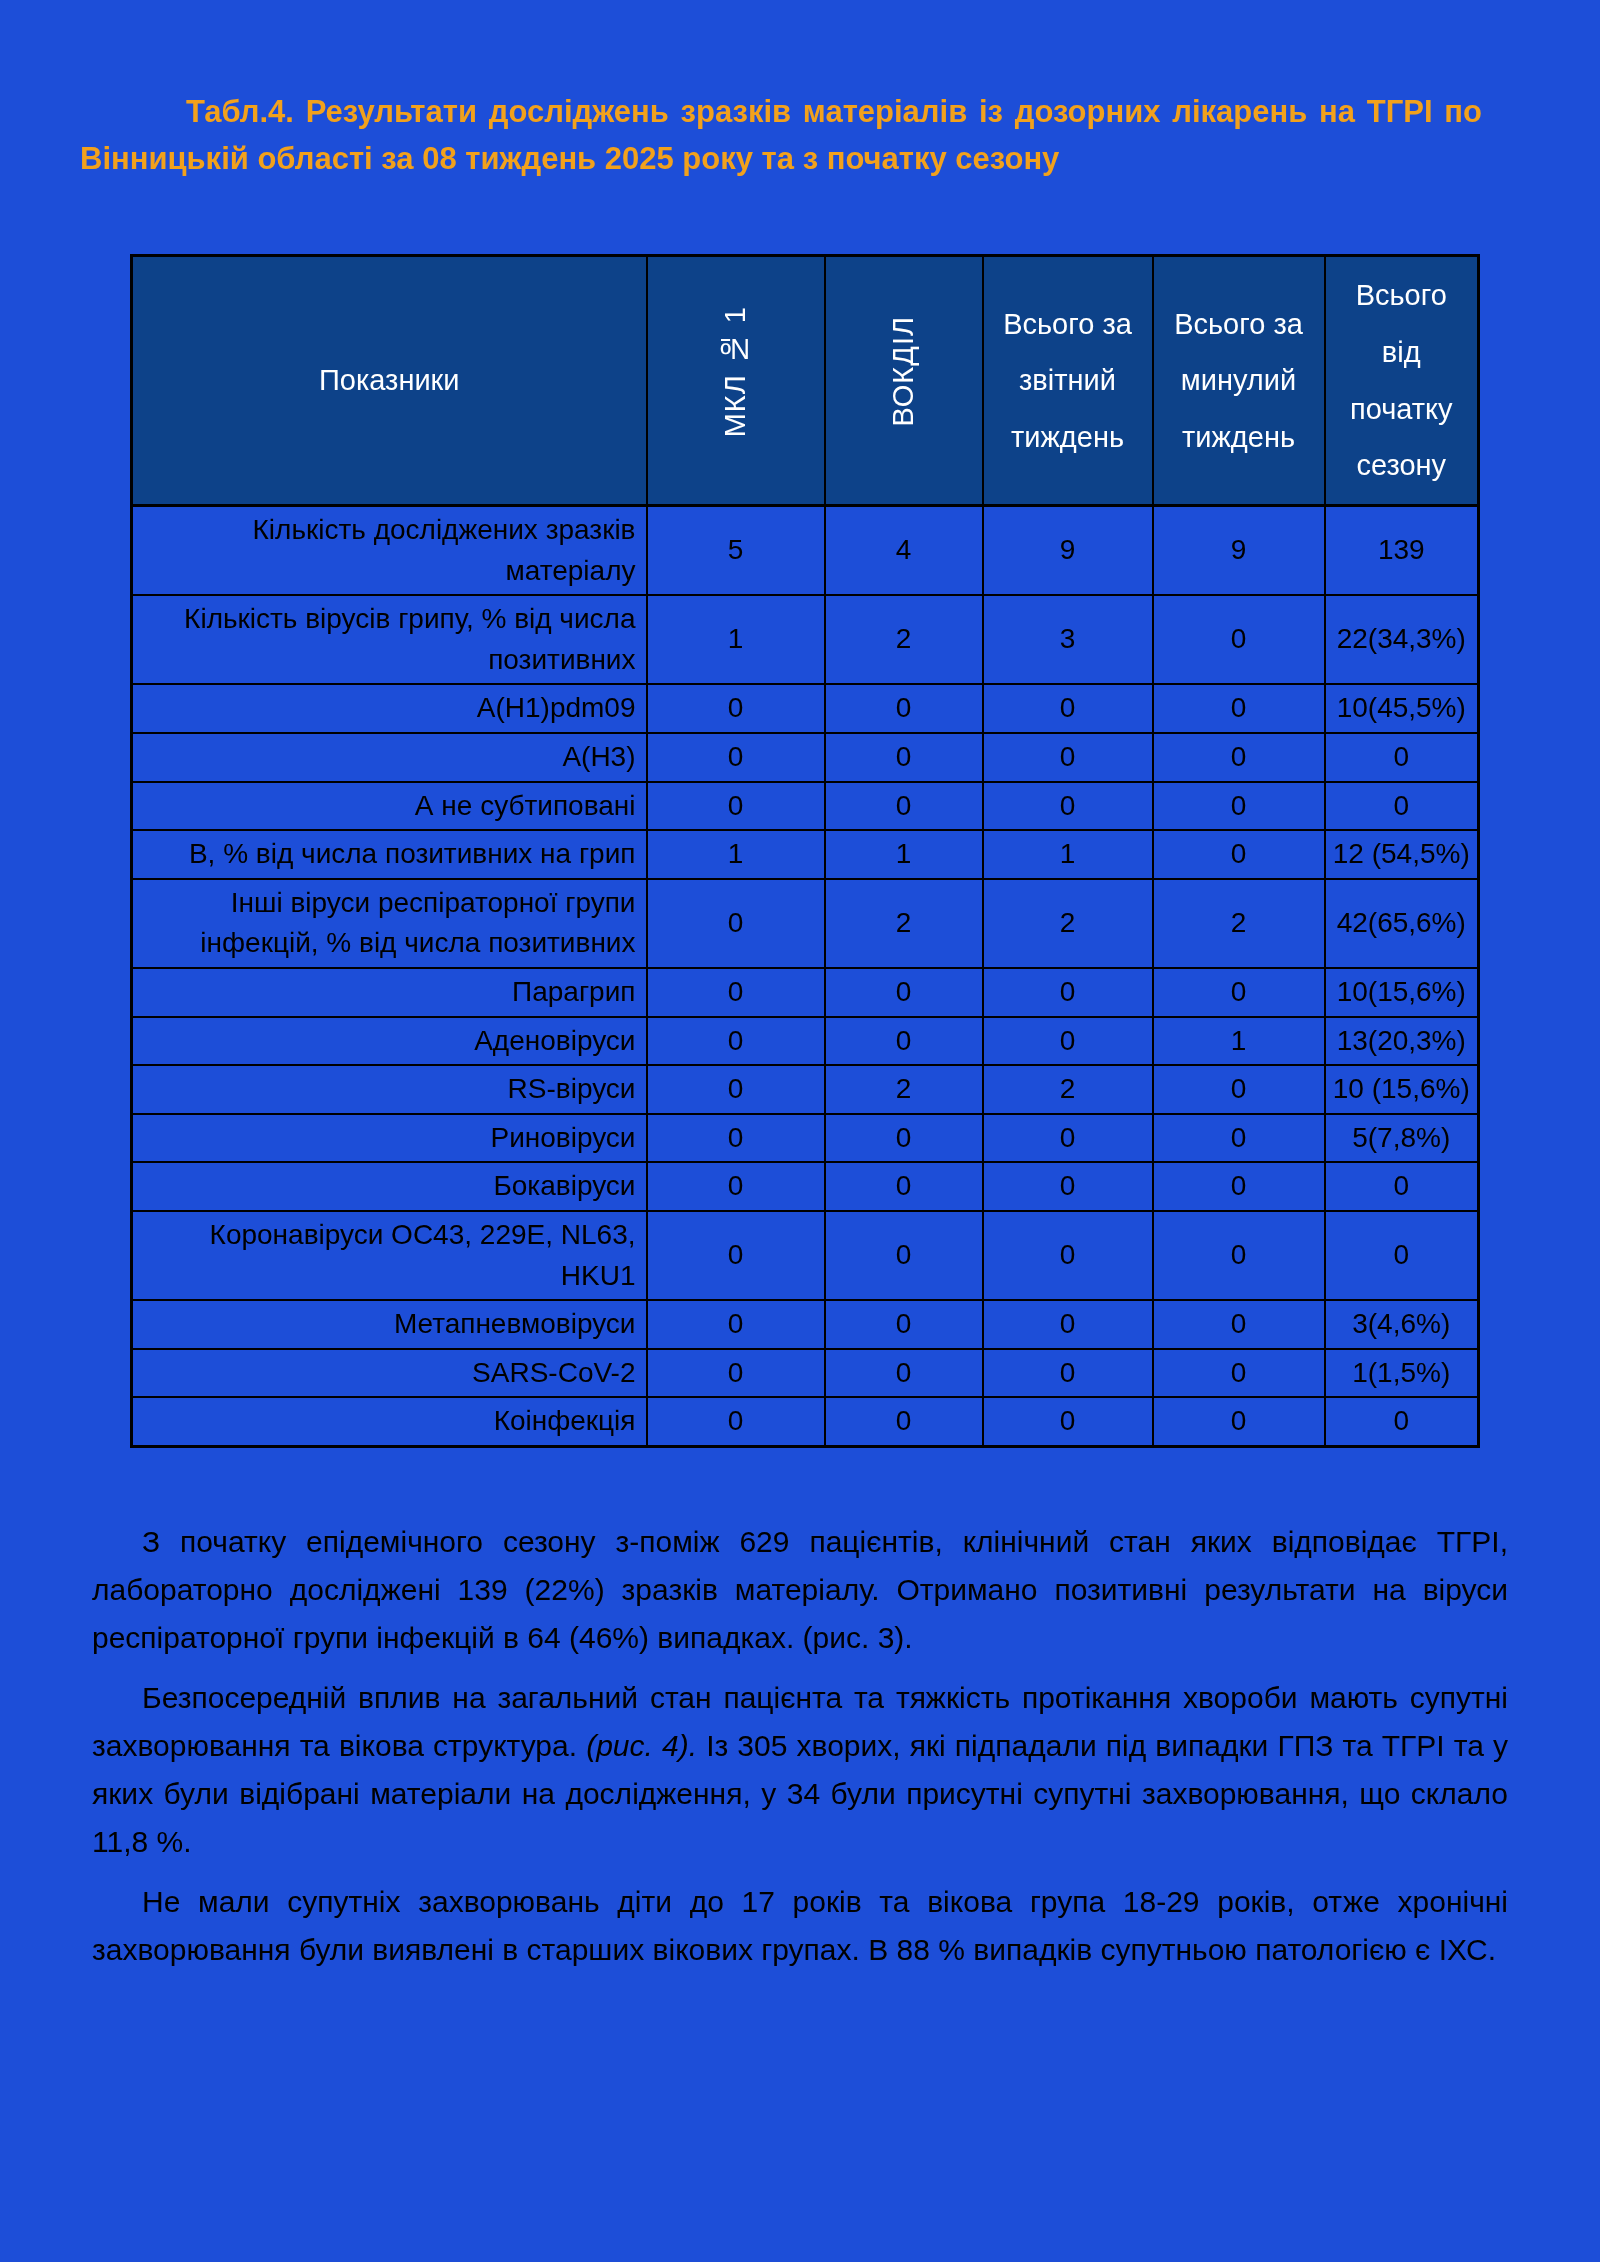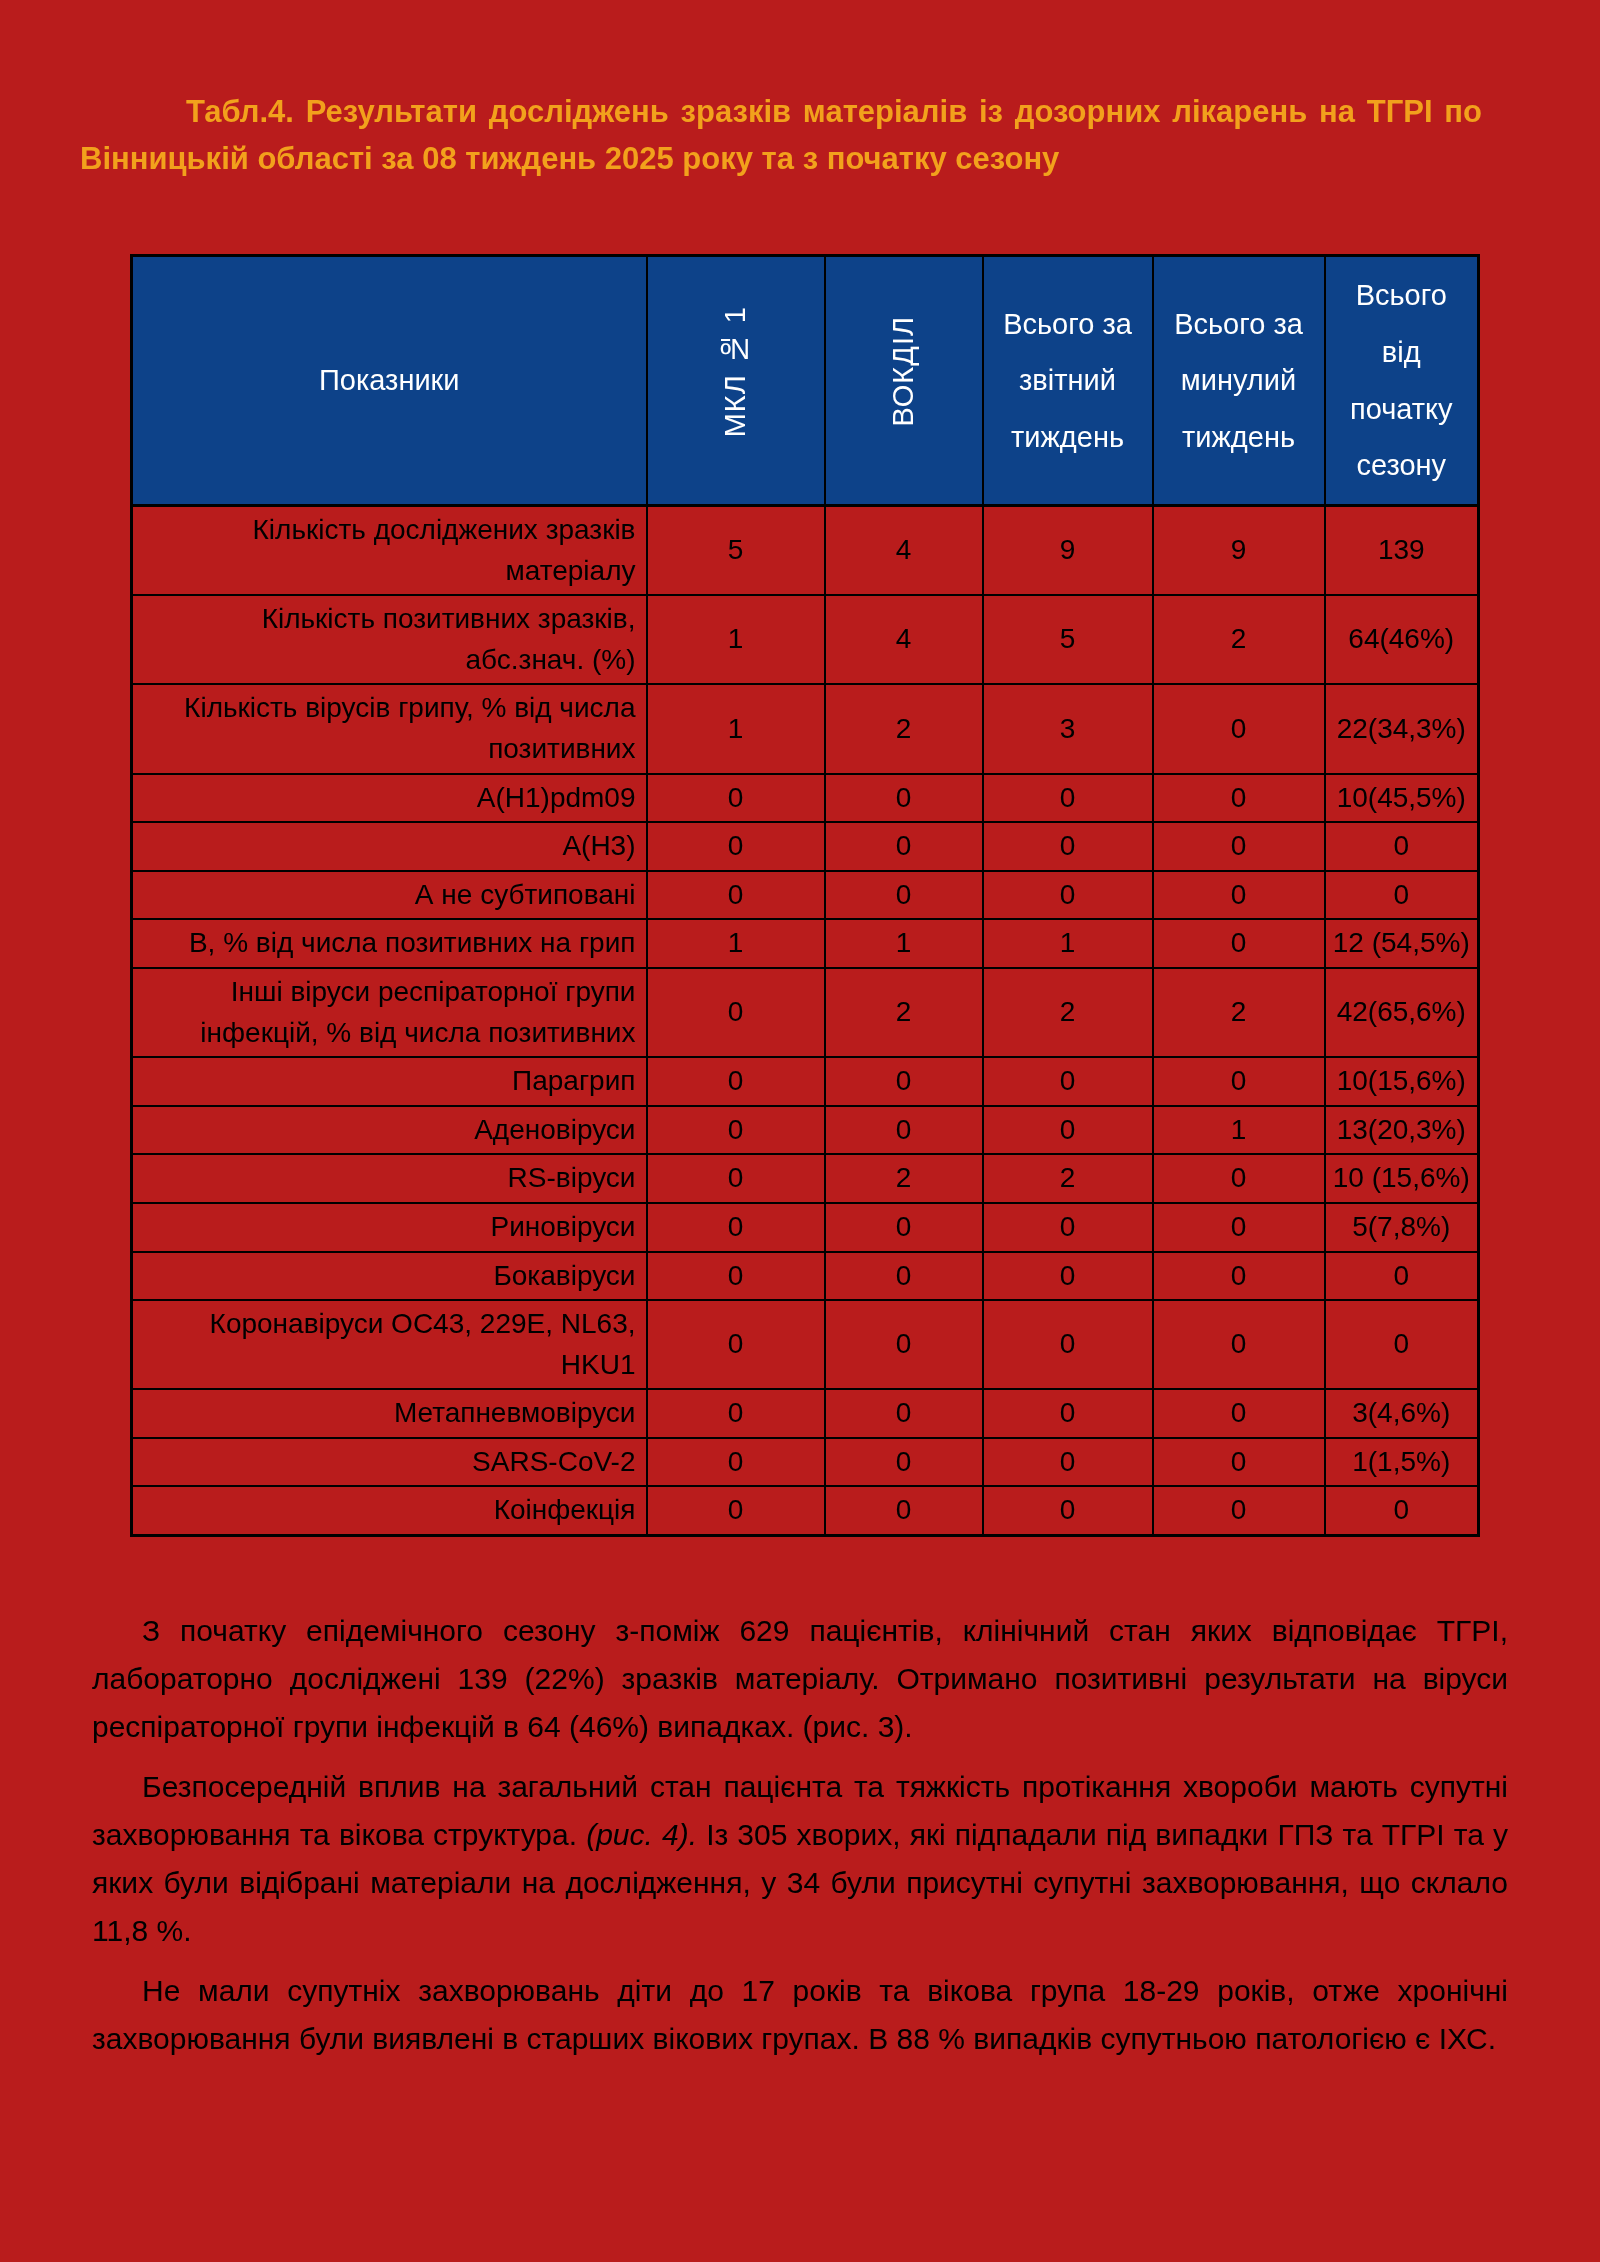--- a/index.html
+++ b/index.html
@@ -1,21 +1,21 @@
 <!DOCTYPE html>
 <html lang="uk"><head>
 <meta charset="utf-8">
 <style>
   * { box-sizing: border-box; }
   html, body { margin: 0; padding: 0; background: #ffffff; }
   .page {
     position: relative;
     width: 1600px;
     height: 2262px;
-    background: #b91c1c;
+    background: #1d4ed8;
     font-family: "Liberation Sans", sans-serif;
     color: #000000;
     padding-top: 88px;
     overflow: hidden;
   }
   
   .doc-title {
     margin: 0 118px 0 80px;
     width: 1402px;
     font-size: 31px;
@@ -128,28 +128,20 @@
       <tbody id="table-body">
           <tr>
             <td class="lbl">Кількість досліджених зразків матеріалу</td>
             <td class="val">5</td>
             <td class="val">4</td>
             <td class="val">9</td>
             <td class="val">9</td>
             <td class="val">139</td>
           </tr>
           <tr>
-            <td class="lbl">Кількість позитивних зразків, абс.знач. (%)</td>
-            <td class="val">1</td>
-            <td class="val">4</td>
-            <td class="val">5</td>
-            <td class="val">2</td>
-            <td class="val">64(46%)</td>
-          </tr>
-          <tr>
             <td class="lbl">Кількість вірусів грипу, % від числа позитивних</td>
             <td class="val">1</td>
             <td class="val">2</td>
             <td class="val">3</td>
             <td class="val">0</td>
             <td class="val">22(34,3%)</td>
           </tr>
           <tr>
             <td class="lbl">A(H1)pdm09</td>
             <td class="val">0</td>

